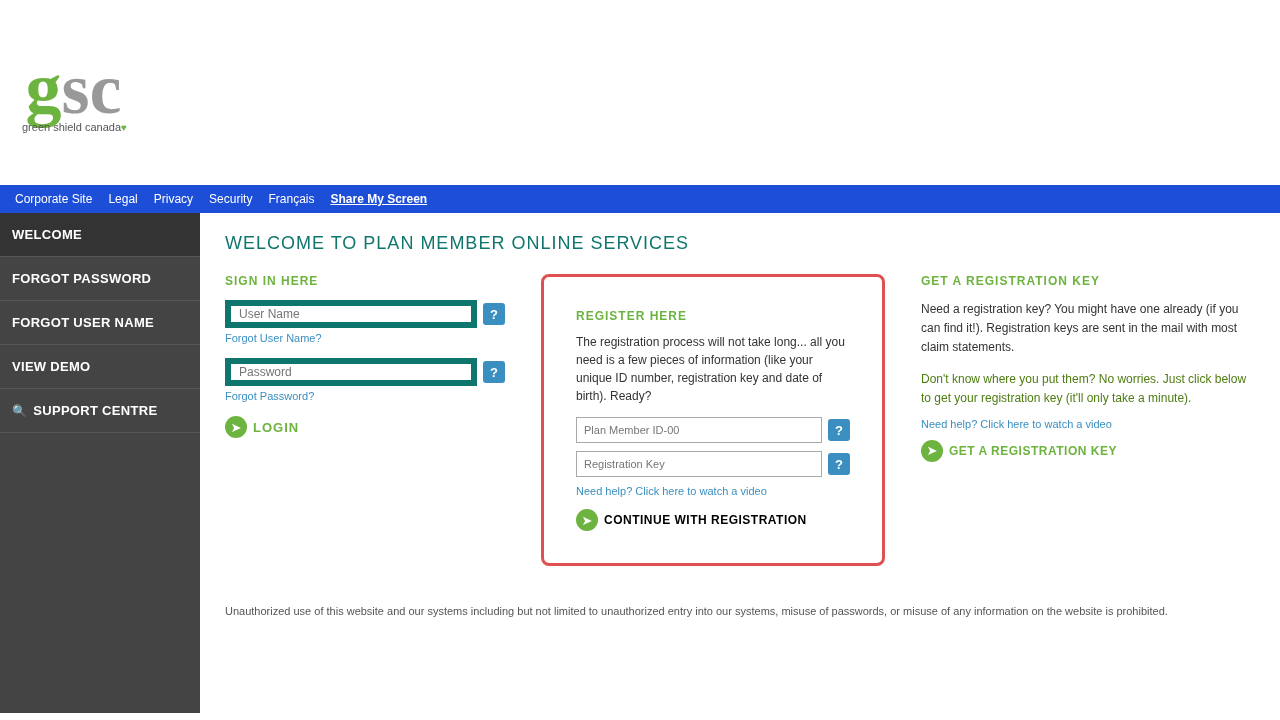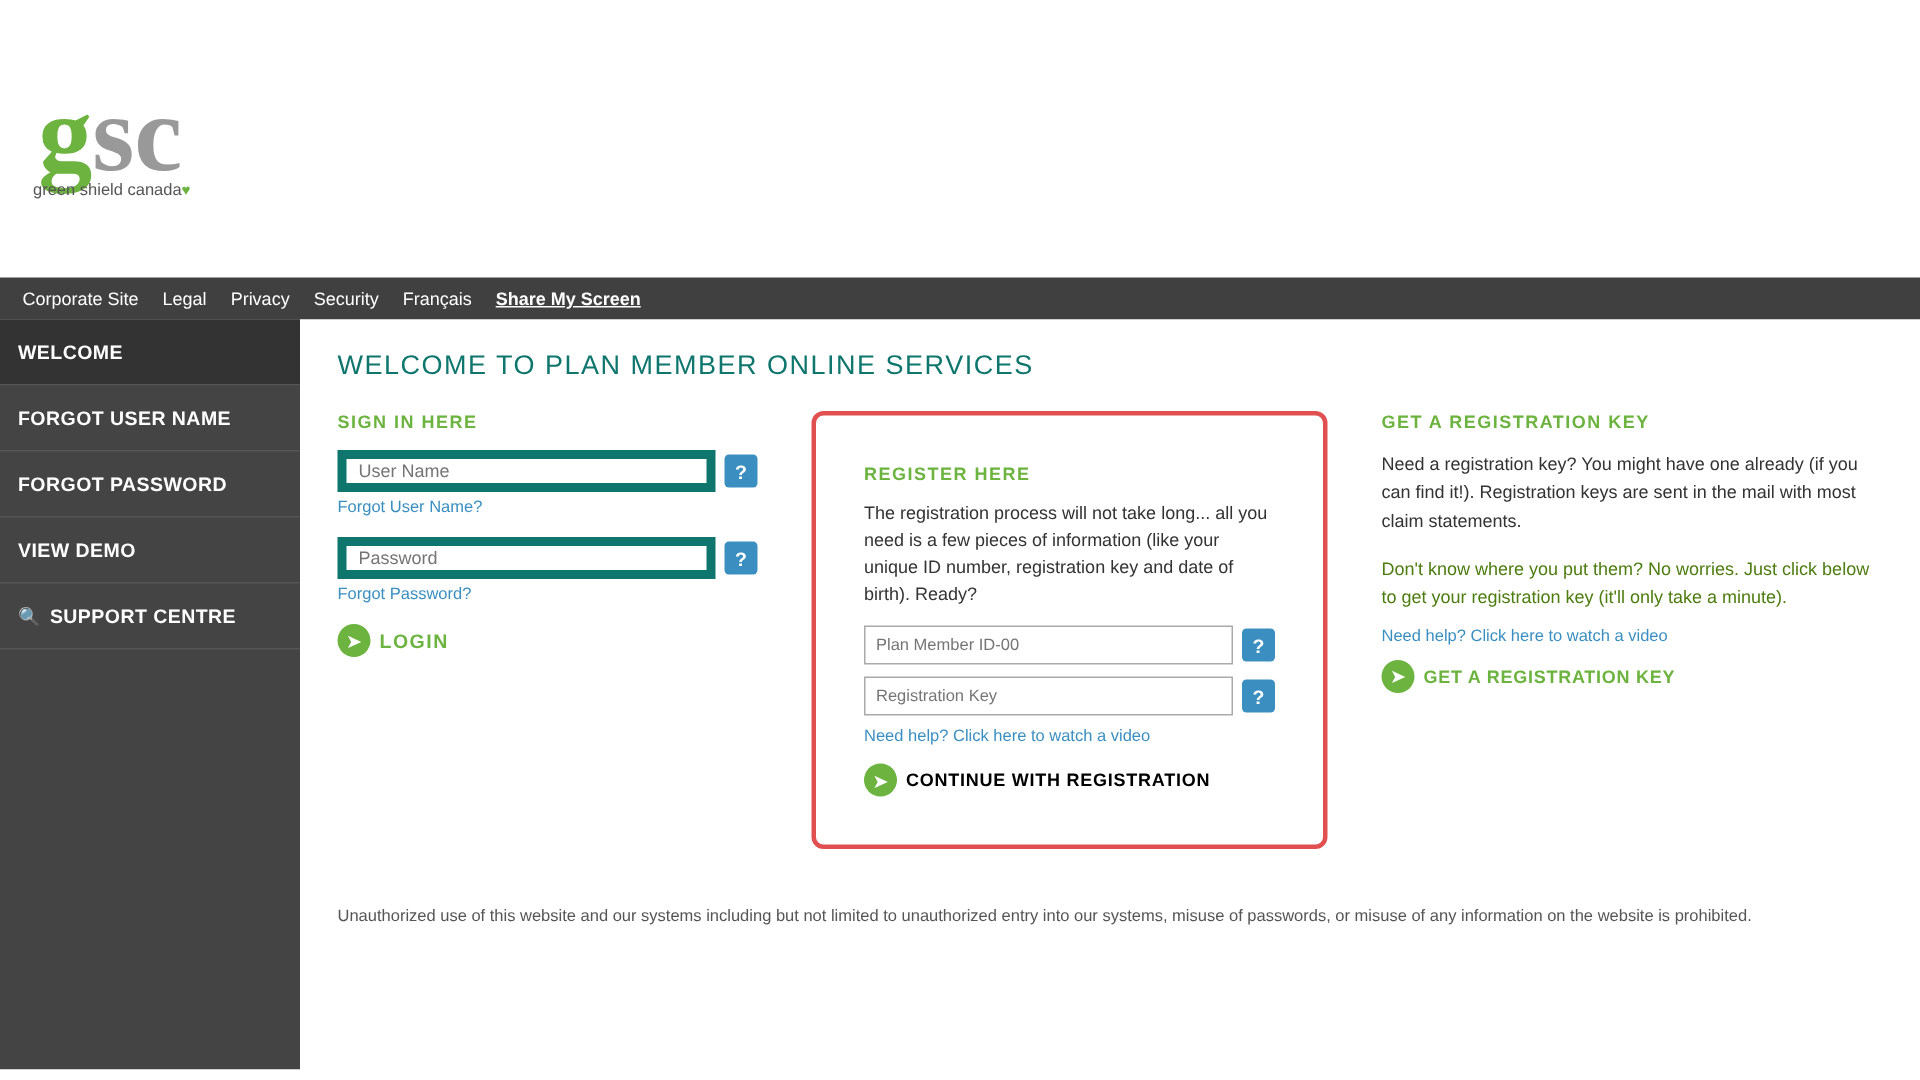--- a/index.html
+++ b/index.html
@@ -31,21 +31,21 @@
     .logo-tagline {
       font-size: 11px;
       color: #555;
       margin-top: -4px;
       margin-left: 2px;
     }
     .logo-heart { color: #6db33f; font-size: 10px; }
 
     
     #navbar {
-      background: #404040;
+      background: #1d4ed8;
       height: 28px;
       display: flex;
       align-items: center;
       padding: 0 15px;
       gap: 16px;
     }
     .nav-link {
       color: #fff;
       font-size: 12px;
       text-decoration: none;
@@ -320,24 +320,24 @@
   <a class="nav-link share">Share My Screen</a>
 </div>
 
 <div id="main-layout">
 
   <div id="sidebar">
     <div class="sidebar-item active">
       <span>WELCOME</span>
     </div>
     <div class="sidebar-item">
+      <span>FORGOT PASSWORD</span>
+    </div>
+    <div class="sidebar-item">
       <span>FORGOT USER NAME</span>
-    </div>
-    <div class="sidebar-item">
-      <span>FORGOT PASSWORD</span>
     </div>
     <div class="sidebar-item">
       <span>VIEW DEMO</span>
     </div>
     <div class="sidebar-item">
       <span class="icon">🔍</span>
       <span>SUPPORT CENTRE</span>
     </div>
   </div>
 

